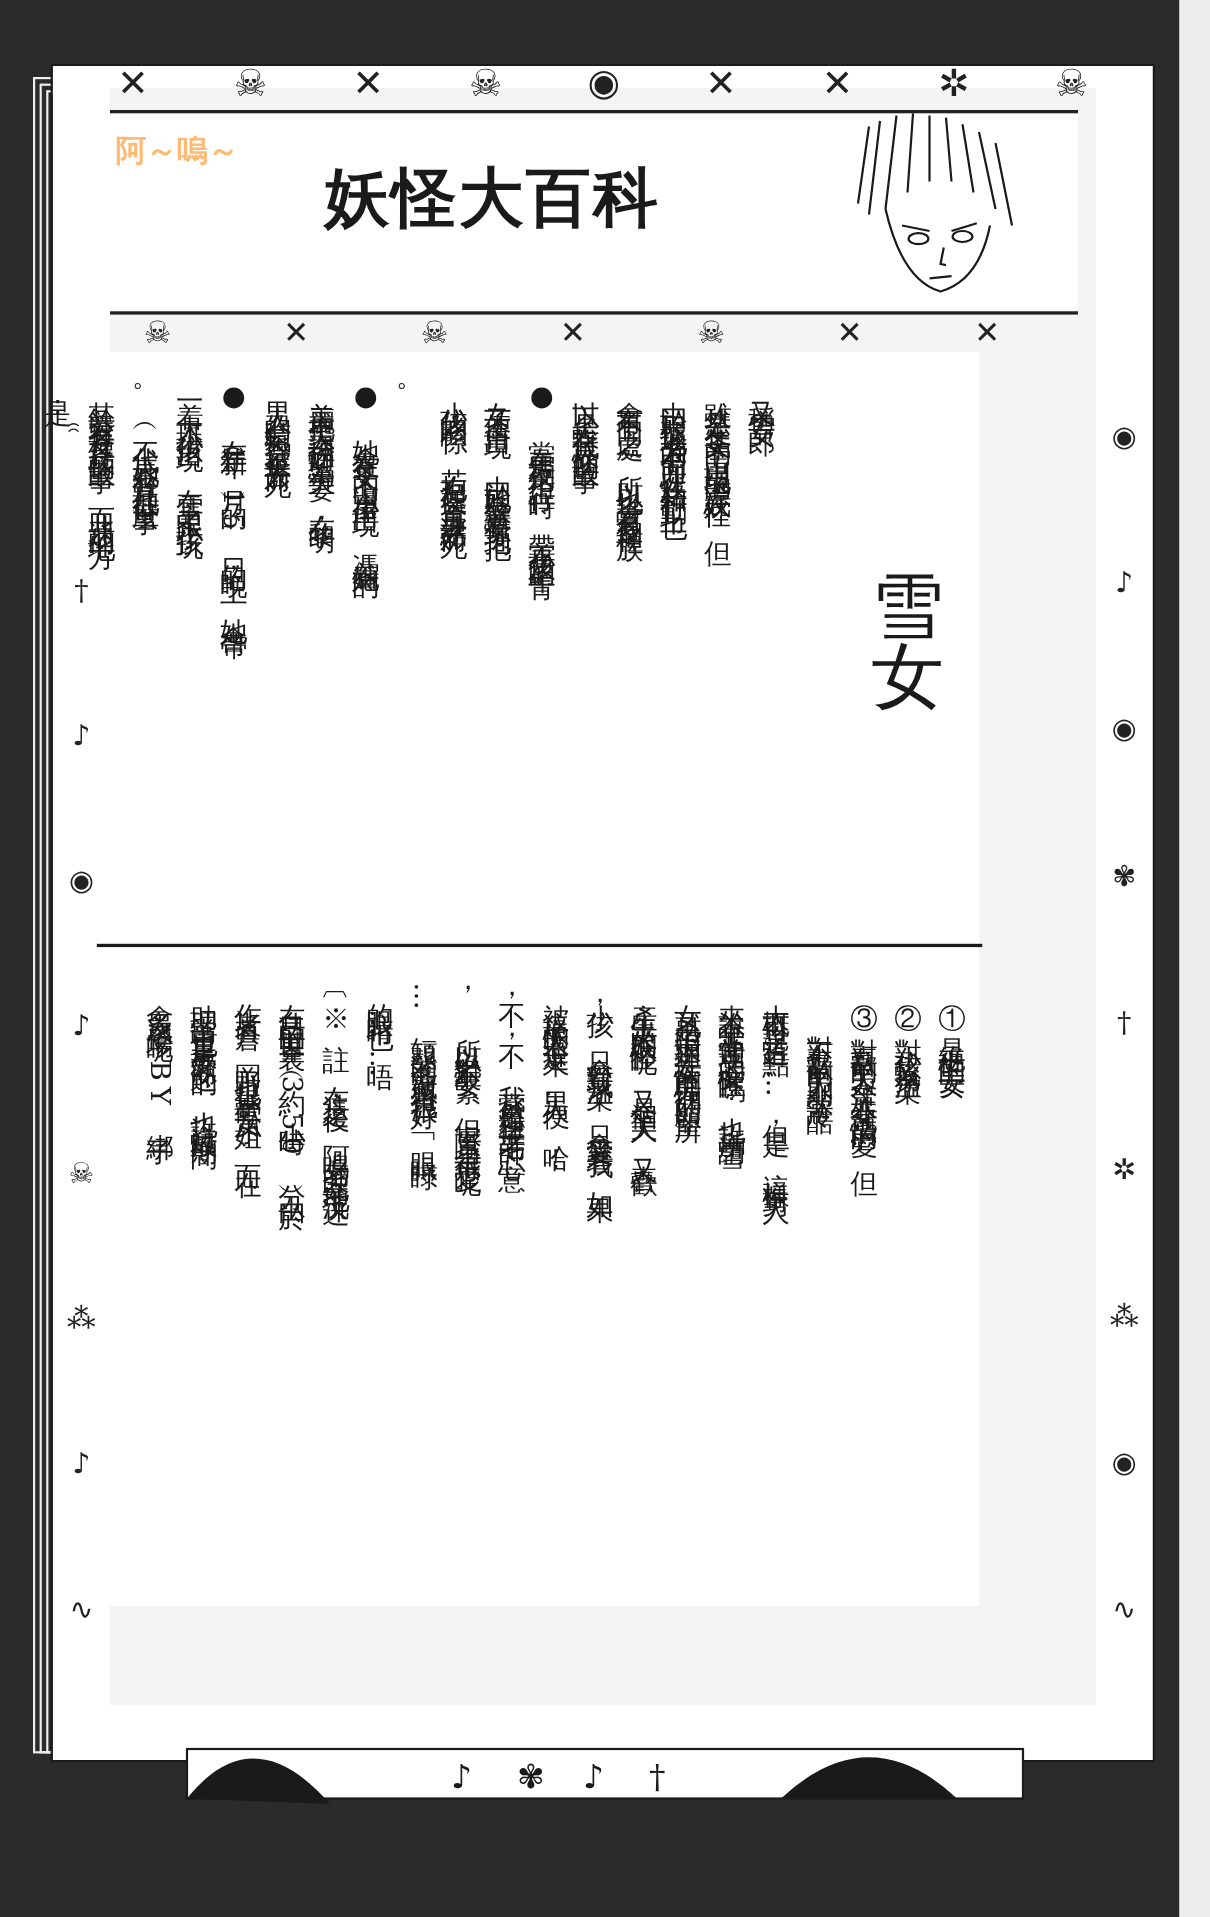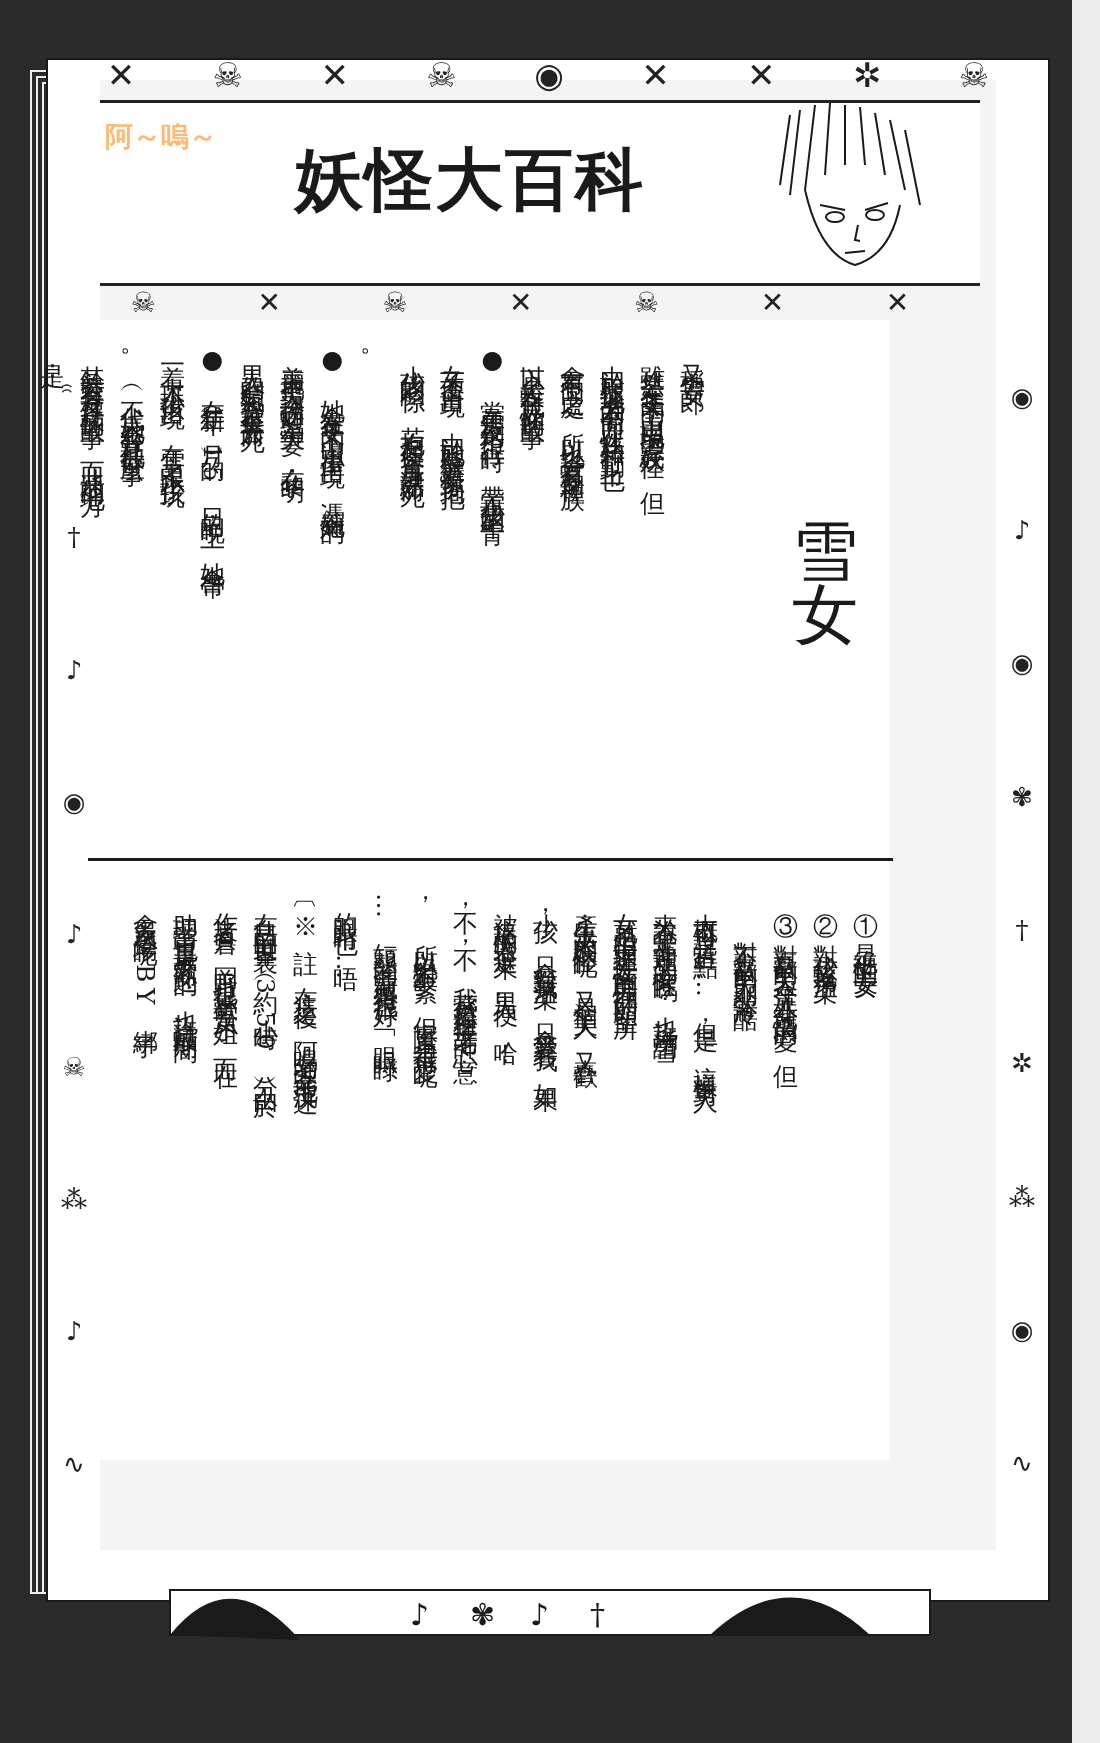--- a/index.html
+++ b/index.html
@@ -60,21 +60,21 @@
   .title-small {
     position: absolute; left: 105px; top: 112px;
     font-family: "DejaVu Sans", "Liberation Sans", sans-serif;
     font-weight: bold; font-size: 28px; line-height: 50px; color: #fdba74;
   }
   .title-small .l1 { display: block; }
   .title-small .l2 { display: block; padding-left: 22px; }
   .title-big {
     position: absolute; left: 295px; top: 130px;
     font-family: "DejaVu Sans", "Liberation Sans", sans-serif;
-    font-weight: bold; font-size: 68px; letter-spacing: 2px; color: #1a1a1a;
+    font-weight: bold; font-size: 59px; letter-spacing: 2px; color: #1a1a1a;
     line-height: 100px;
   }
   .portrait {
     position: absolute; left: 760px; top: 95px; width: 170px; height: 180px;
   }
 
   .content {
     position: absolute; left: 100px; top: 320px; width: 790px; height: 1140px;
     background: #fff;
   }

